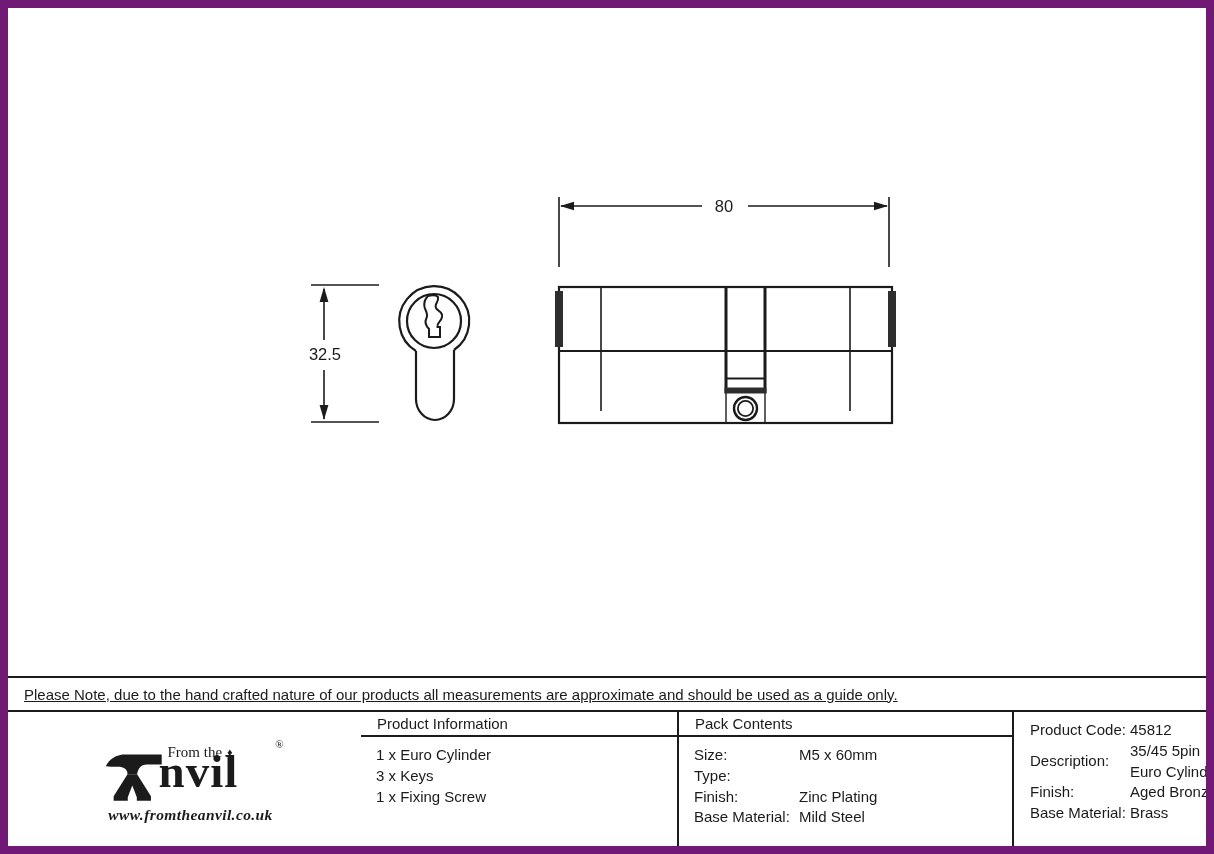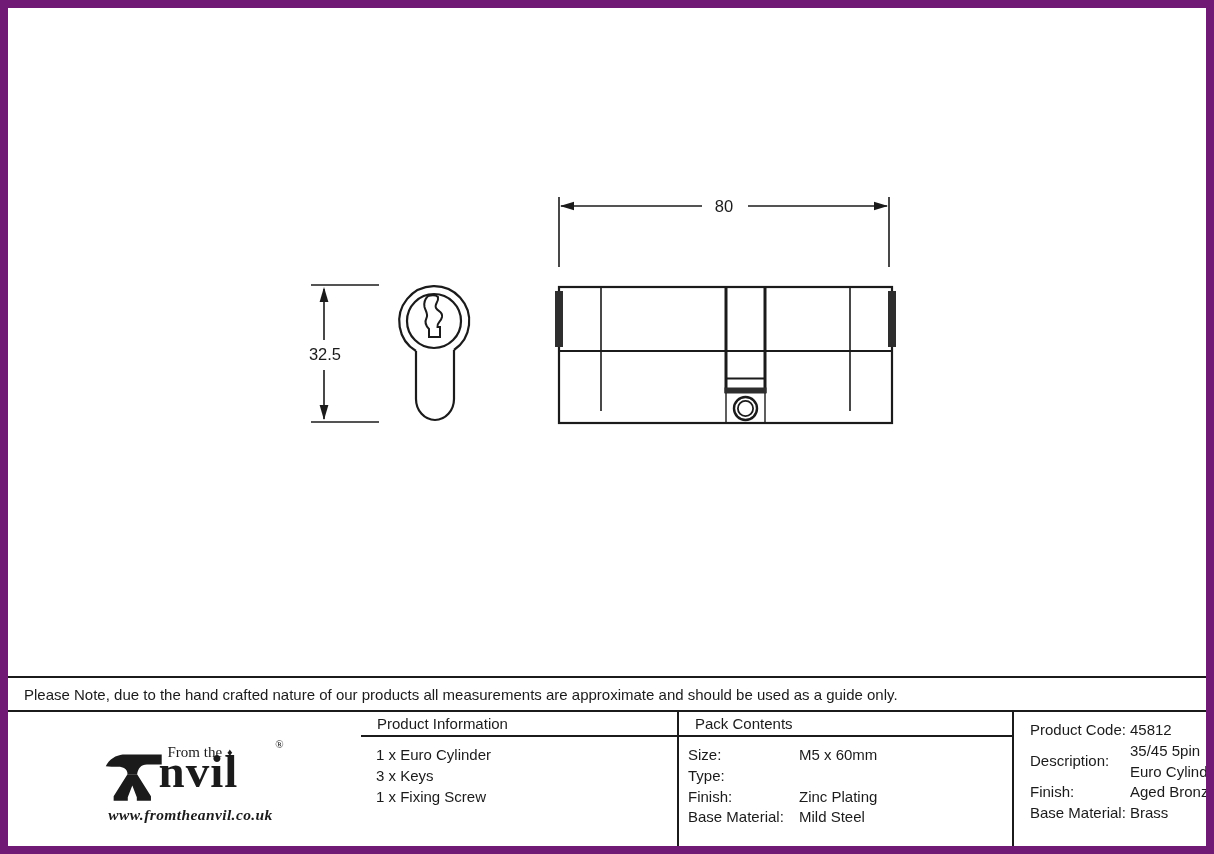--- a/index.html
+++ b/index.html
@@ -8,36 +8,36 @@
     position:relative; width:1214px; height:854px; background:#ffffff;
     border:8px solid #701a75; overflow:hidden; color:#1b1b1b;
   }
   .drawing { position:absolute; left:0; top:0; width:1206px; height:668px; display:block; }
   .dim-text { font-family:"Liberation Sans",sans-serif; font-size:16.5px; fill:#1b1b1b; }
 
   .note-row {
     position:absolute; left:0; top:668px; width:1206px; height:36px;
     border-top:2px solid #1b1b1b; border-bottom:2px solid #1b1b1b;
     display:flex; align-items:center; padding-left:16px;
-    font-size:15px; color:#1b1b1b; background:#fff;
+    font-size:15px; color:#1b1b1b; background:#fff;text-decoration:underline;
   }
 
   .spec-table {
     position:absolute; left:12px; top:704px; width:1206px; height:142px;
     display:grid;
     grid-template-columns:341px 318px 335px 1fr;
     grid-template-rows:25px 1fr;
     background:#fff;
   }
   .cell { border-right:2px solid #1b1b1b; }
   .hdr  { border-bottom:2px solid #1b1b1b; display:flex; align-items:center; font-size:15px; padding-left:16px; }
   .body-cell { padding-top:8px; font-size:15px; }
   .kv-row { display:flex; line-height:20.8px;align-items:center; }
   .kv-row .k { padding-left:16px; width:116px; flex:0 0 116px; }
-  .fix .kv-row .k { padding-left:9px; width:120px; flex:0 0 120px; }
+  .fix .kv-row .k { padding-left:15px; width:120px; flex:0 0 120px; }
   .pack-item { padding-left:15px; line-height:20.8px; }
 
   .logo-cell { grid-row:1 / span 2; display:flex; flex-direction:column; align-items:center; justify-content:center; }
   .logo-main { position:relative; width:178px; height:62px; }
   .anvil-svg { position:absolute; left:0; top:8px; width:64px; height:52px; }
   .brand-suffix {
     position:absolute; left:57px; top:-2px;
     font-family:"Liberation Serif",serif; font-weight:600; font-size:47px; line-height:60px; letter-spacing:1px;
   }
   .from-the {

